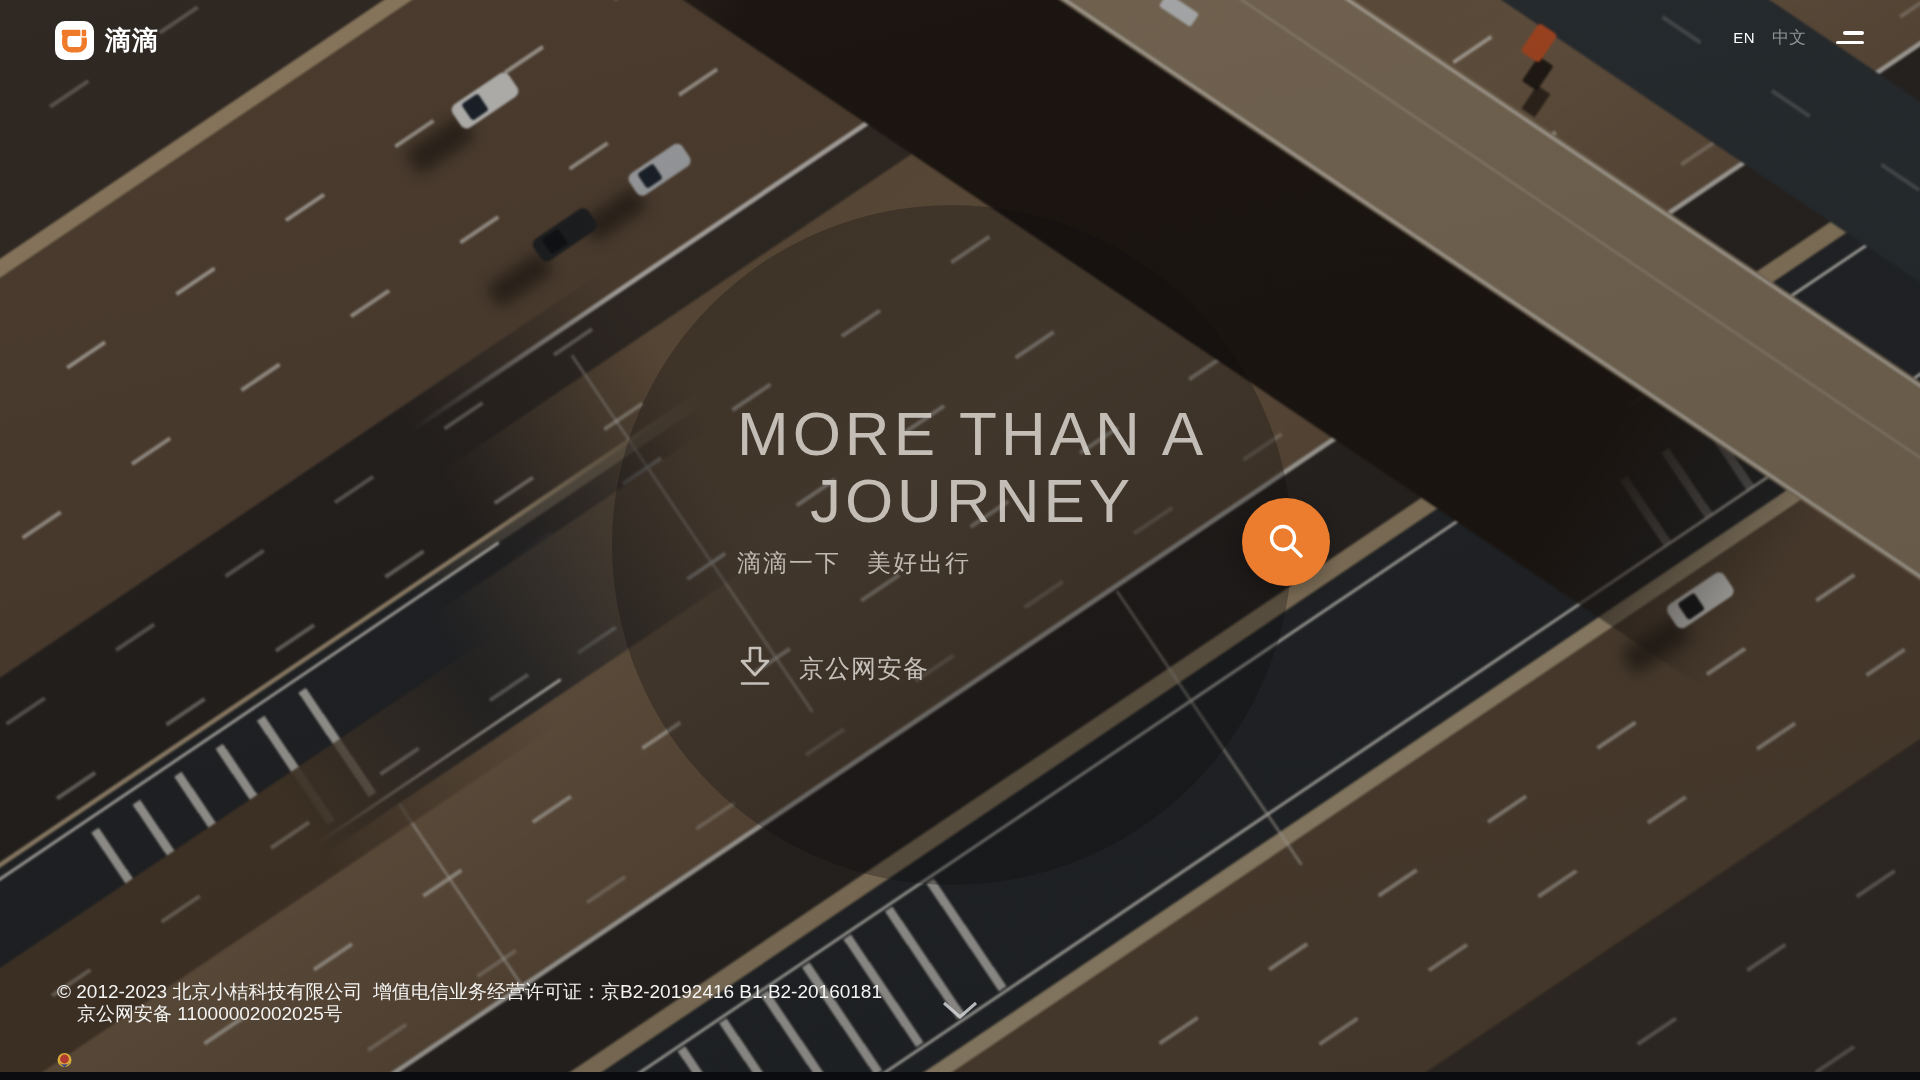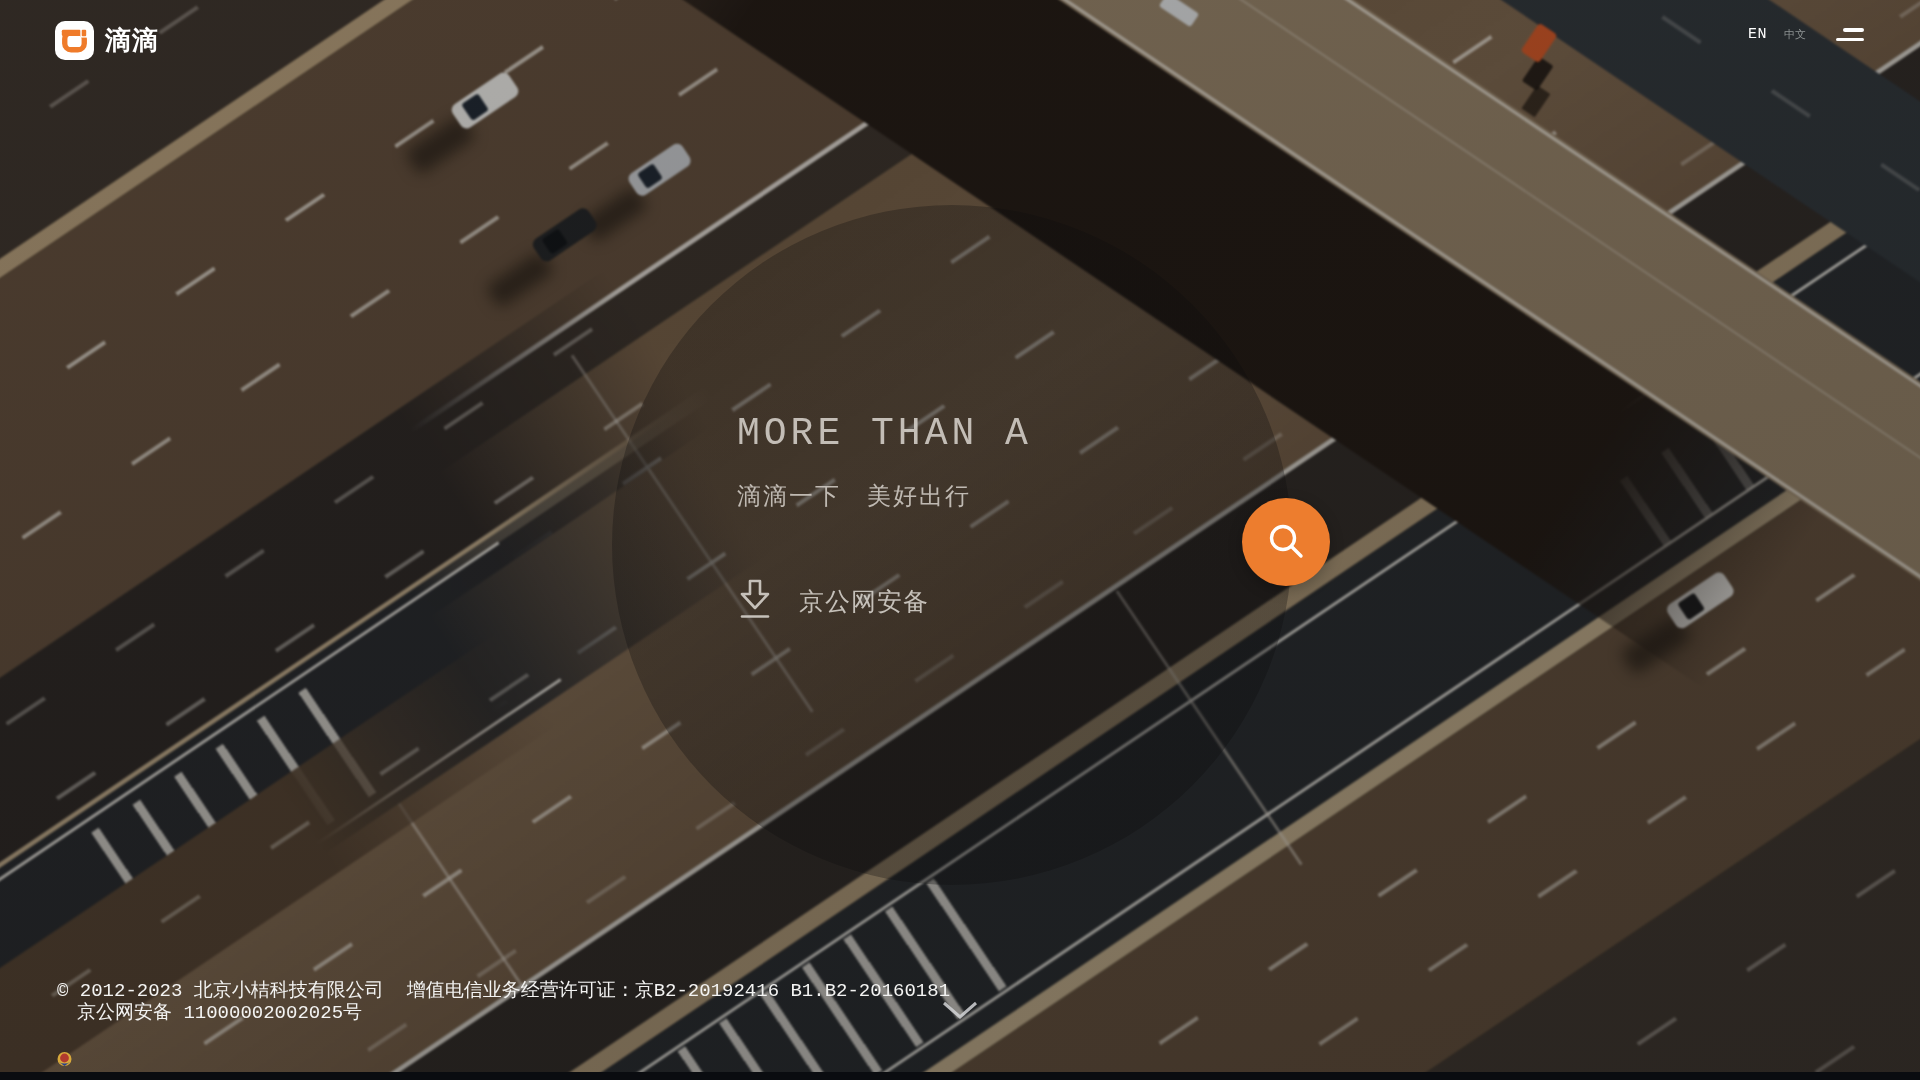--- a/index.html
+++ b/index.html
@@ -1,18 +1,18 @@
 <!DOCTYPE html>
 <html><head>
 <meta charset="utf-8">
 <style>
   * { margin:0; padding:0; box-sizing:border-box; }
   html,body { width:1920px; height:1080px; overflow:hidden; background:#2e2925;
     font-family:"Liberation Sans","DejaVu Sans",sans-serif; }
-  .stage { position:relative; width:1920px; height:1080px; overflow:hidden;font-family:Liberation Mono, monospace; }
+  .stage { position:relative; width:1920px; height:1080px; overflow:hidden; }
 
   
   .bg { position:absolute; inset:0; overflow:hidden; background:linear-gradient(150deg,#3a332c,#2c2926 60%,#332c26); }
   .photo { position:absolute; inset:0; filter:blur(0.8px) saturate(0.92); }
   .strips { position:absolute; left:50%; top:50%; width:3400px; height:2400px;
     transform:translate(-50%,-50%) rotate(-34deg); }
   .band { position:absolute; left:0; width:100%; }
   .dash { position:absolute; left:0; width:100%; height:4px; border-radius:2px;
     background-image:repeating-linear-gradient(90deg, rgba(232,229,221,.85) 0 46px, transparent 46px 132px); }
   .sline { position:absolute; left:0; width:100%; height:3px; background:rgba(238,235,228,.8); }
@@ -30,28 +30,28 @@
   .bottom-strip { position:absolute; left:0; bottom:0; width:100%; height:8px; background:#0a0c10; z-index:30; }
 
   
   .ui { position:absolute; inset:0; z-index:10; }
   .logo { position:absolute; left:55px; top:21px; display:flex; align-items:center; cursor:pointer; }
   .logo-icon { width:39px; height:39px; background:#fff; border-radius:10px; display:flex;
     align-items:center; justify-content:center; }
   .logo-text { margin-left:11px; color:#fff; font-size:26px; font-weight:700; letter-spacing:1px; }
   .nav { position:absolute; top:26px; right:56px; display:flex; align-items:center; }
   .lang-en { color:#fff; font-size:15px; font-weight:500; letter-spacing:.5px; cursor:pointer; }
-  .lang-zh { color:#8f9494; font-size:11px; margin-left:17px; cursor:pointer; }
+  .lang-zh { color:#8f9494; font-size:17px; margin-left:17px; cursor:pointer; }
   .menu { margin-left:30px; width:28px; display:flex; flex-direction:column; align-items:flex-end; cursor:pointer; }
   .menu i { display:block; height:3.5px; background:#fff; border-radius:2px; }
   .menu i:first-child { width:21px; margin-bottom:6px; }
   .menu i:last-child { width:28px; }
 
   .hero { position:absolute; left:737px; top:400px; }
-  .headline { color:rgba(213,208,201,.88); font-size:38px; line-height:67px; font-weight:300;
+  .headline { color:rgba(213,208,201,.88); font-size:62px; line-height:67px; font-weight:300;
     letter-spacing:4px;text-align:center; }
   .headline span { display:block; }
   .subtitle { margin-top:13px; color:rgba(205,200,193,.9); font-size:24px; letter-spacing:2px;
     font-weight:400; white-space:pre-wrap; }
   .download { margin-top:66px; display:flex; align-items:center; cursor:pointer; }
   .download-label { margin-left:26px; color:rgba(208,204,198,.92); font-size:25px; letter-spacing:1px; }
   .search-fab { position:absolute; left:1242px; top:498px; width:88px; height:88px; border-radius:50%;
     background:#ED7D2E; border:none; display:flex; align-items:center; justify-content:center;
     cursor:pointer; box-shadow:0 4px 14px rgba(0,0,0,.25); }
 
@@ -169,20 +169,21 @@
       <span class="lang-zh">中文</span>
       <span class="menu">
           <i></i>
           <i></i>
         </span>
     </div>
 
     <div class="hero">
       <h1 class="headline">
         <span>MORE THAN A</span>
+        <span>JOURNEY</span>
       </h1>
       <div class="subtitle">滴滴一下　美好出行</div>
       <div class="download">
         <span>
           <svg width="36" height="42" viewBox="0 0 36 42" fill="none" stroke="rgba(208,204,198,.92)" stroke-width="2.6" stroke-linejoin="round" stroke-linecap="round">
             <path d="M13 3 h10 v13 h8 L18 30 5 16 h8 Z"></path>
             <line x1="5" y1="38.5" x2="31" y2="38.5"></line>
           </svg>
         </span>
         <span class="download-label">京公网安备</span>

